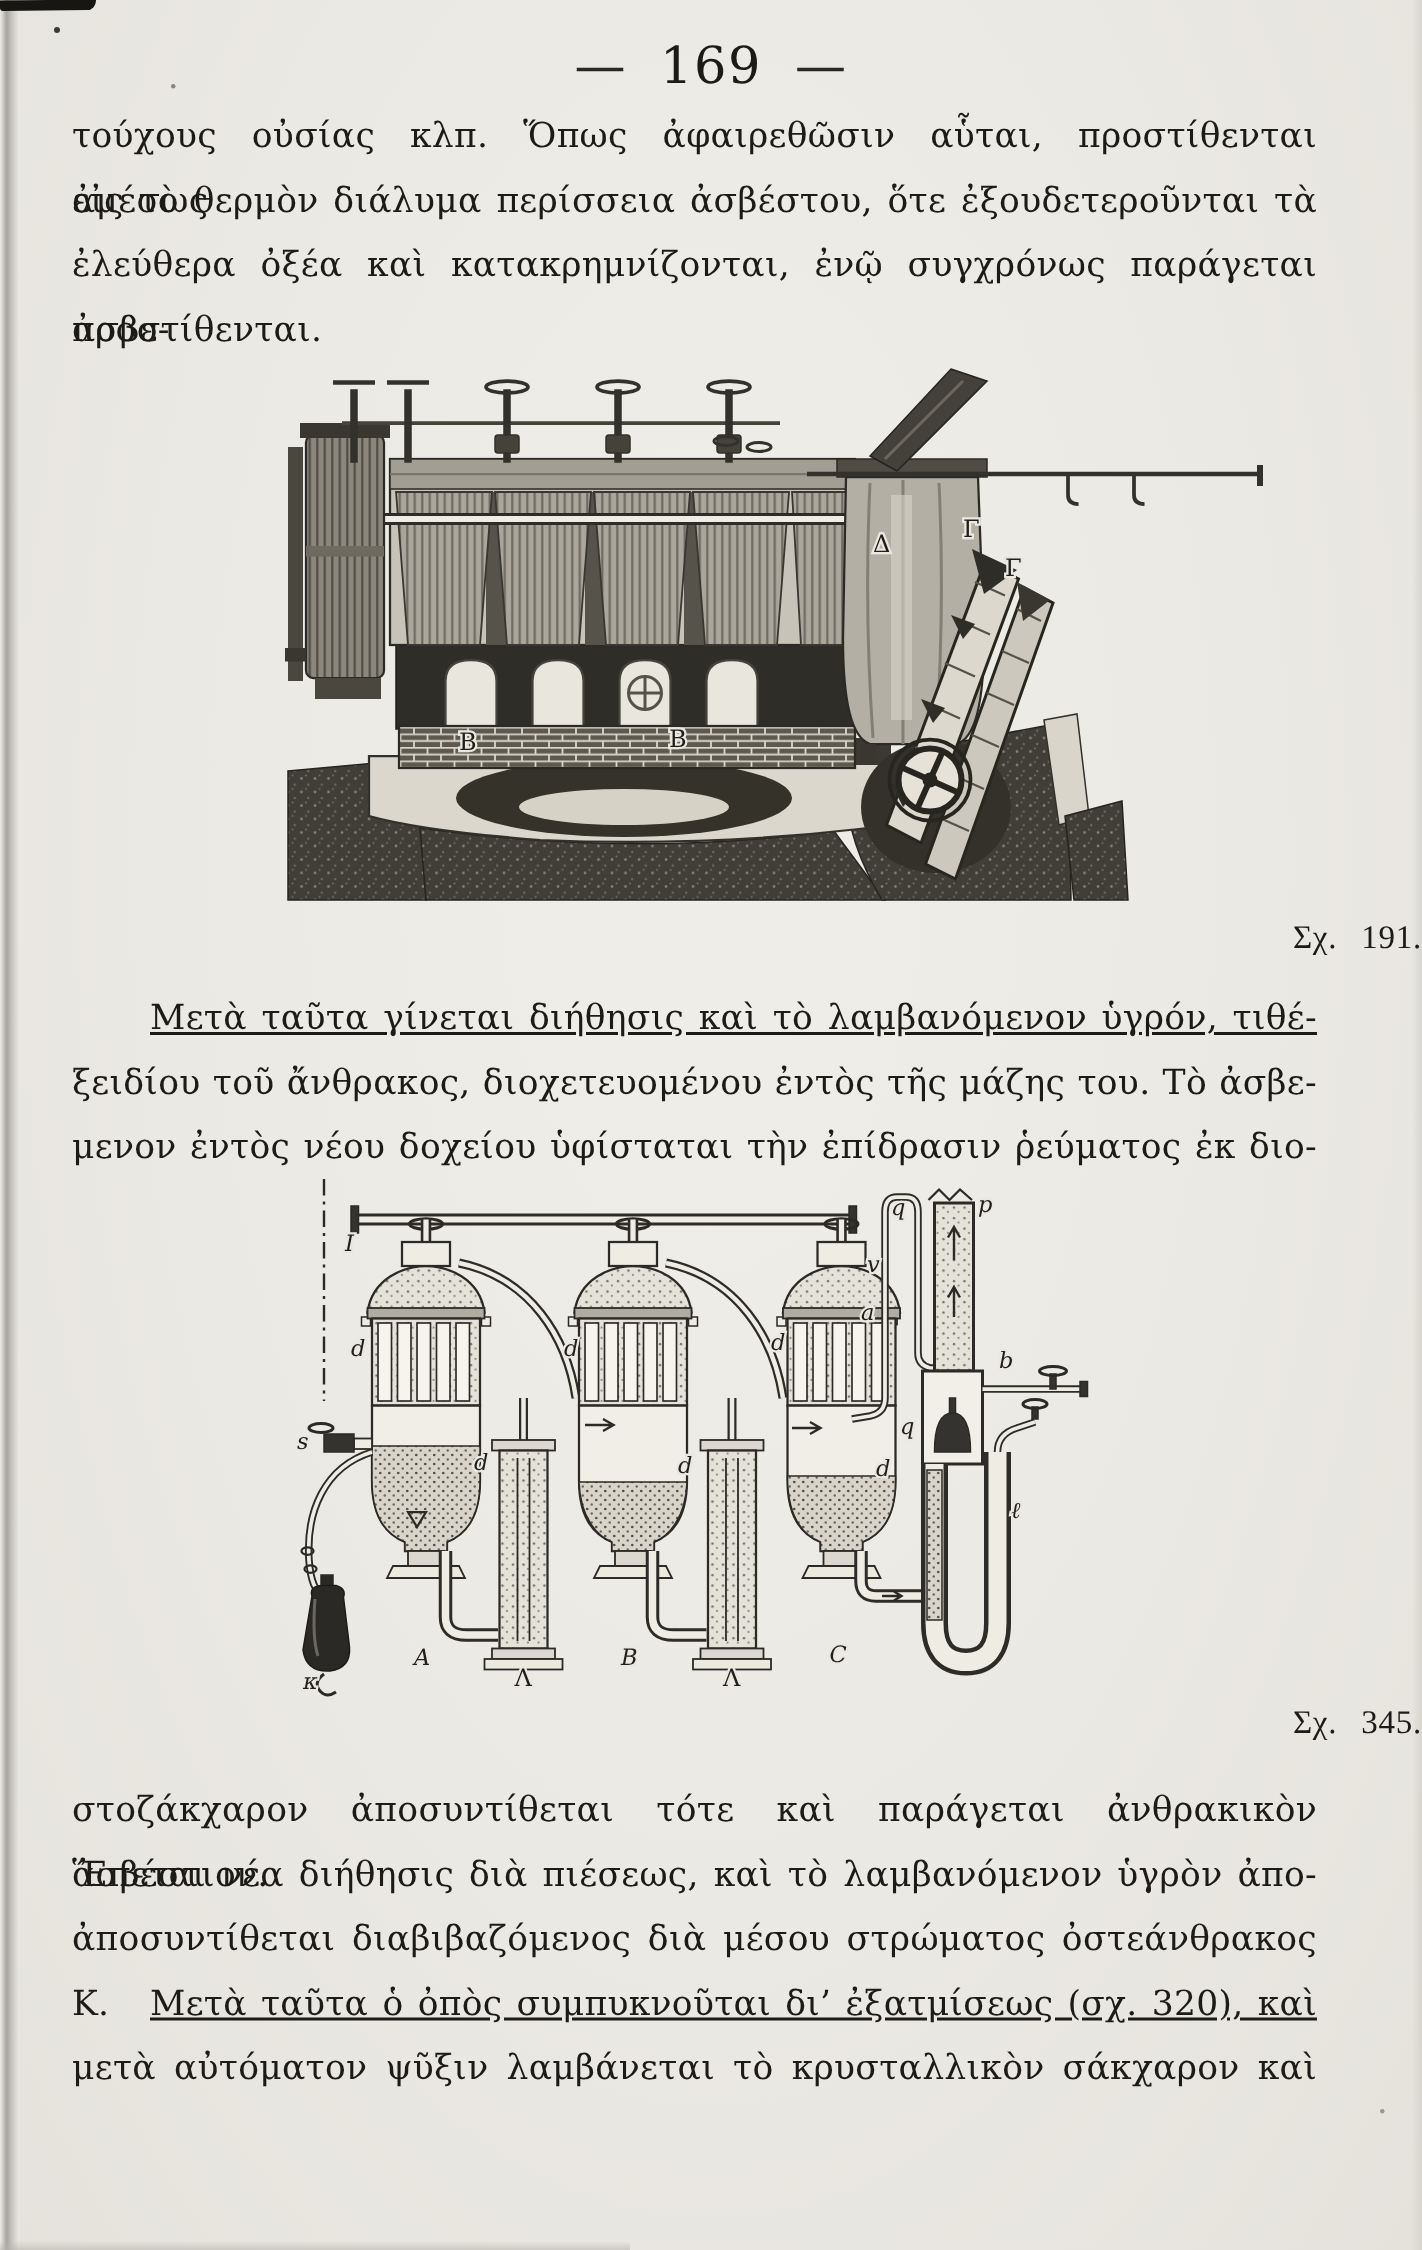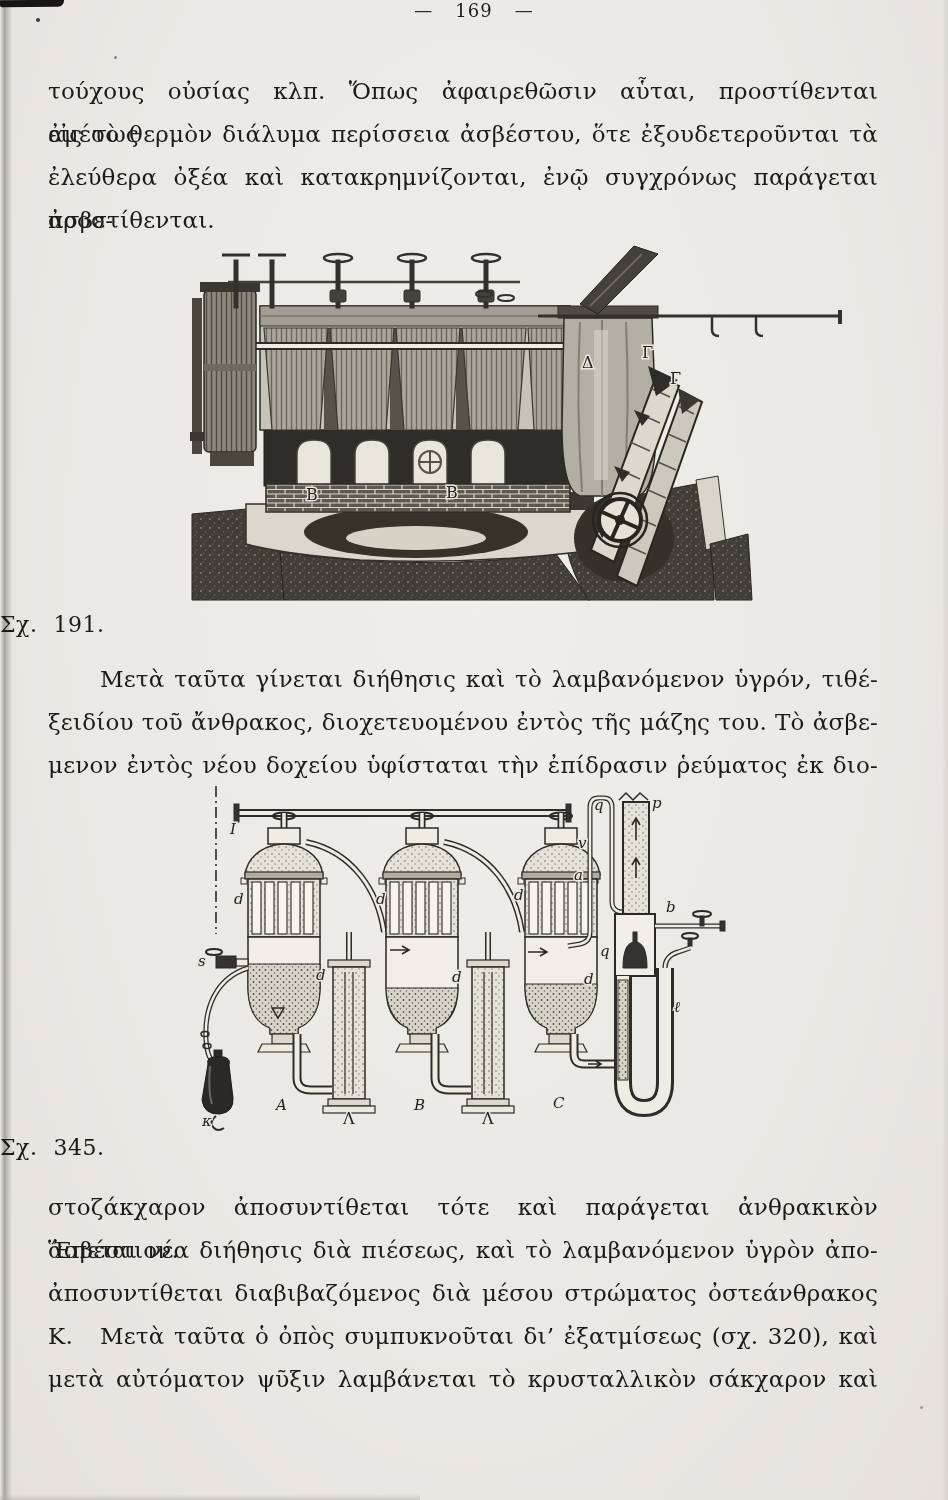--- a/index.html
+++ b/index.html
@@ -14,30 +14,30 @@
     background:linear-gradient(90deg,#eeece7 0%,#a8a59e 34%,#c9c6bf 62%,#ebe9e3 100%);}
   .edge-right{right:0;top:0;width:7px;height:1500px;opacity:.5;
     background:linear-gradient(270deg,#c9c6bf 0%,rgba(235,233,227,0) 100%);}
   .edge-bottom{left:0;top:1494px;width:420px;height:6px;opacity:.55;
     background:linear-gradient(0deg,#b5b2ab 0%,rgba(235,233,227,0) 100%);}
   .smudge{left:0;top:0;width:64px;height:7px;background:#171613;border-radius:0 0 6px 2px;transform:rotate(-.6deg);}
   .dot1{left:36px;top:18px;width:4px;height:4px;border-radius:50%;background:#3c3a35;}
   .dot2{left:114px;top:56px;width:3px;height:3px;border-radius:50%;background:#8a877f;}
   .dot3{left:920px;top:1406px;width:3px;height:3px;border-radius:50%;background:#9b988f;}
   
-  .pagenum{left:0;top:0;width:948px;text-align:center;font-size:18px;letter-spacing:1px;}
+  .pagenum{left:0;top:24px;width:948px;text-align:center;font-size:34px;letter-spacing:1px;}
   .pagenum .num{margin:0 22px;}
   .pagenum .dash{color:#2a2925;}
   
   .para{left:48px;width:830px;font-size:23px;line-height:43px;letter-spacing:.2px;}
   .jline{text-align:justify;text-align-last:justify;height:43px;}
   .lline{text-align-last:left;}
-  .indent{padding-left:52px;}
+  .indent{padding-left:52px;text-decoration:underline;}
   
-  .caption{left:0;width:948px;text-align:left;font-size:22px;letter-spacing:.5px;}
+  .caption{left:0;width:948px;text-align:right;font-size:22px;letter-spacing:.5px;font-family:Liberation Serif, serif;}
   .caption .cnum{margin-left:16px;}
   
   .fig{overflow:visible;}
   .fl{font:italic 15px "DejaVu Serif", serif;fill:#201f1b;paint-order:stroke;stroke:#eae8e0;stroke-width:3px;}
   .flg{font:16px "DejaVu Serif", serif;fill:#201f1b;paint-order:stroke;stroke:#eae8e0;stroke-width:3px;}
 </style>
 </head>
 <body>
 
 <div class="abs edge-left"></div>

